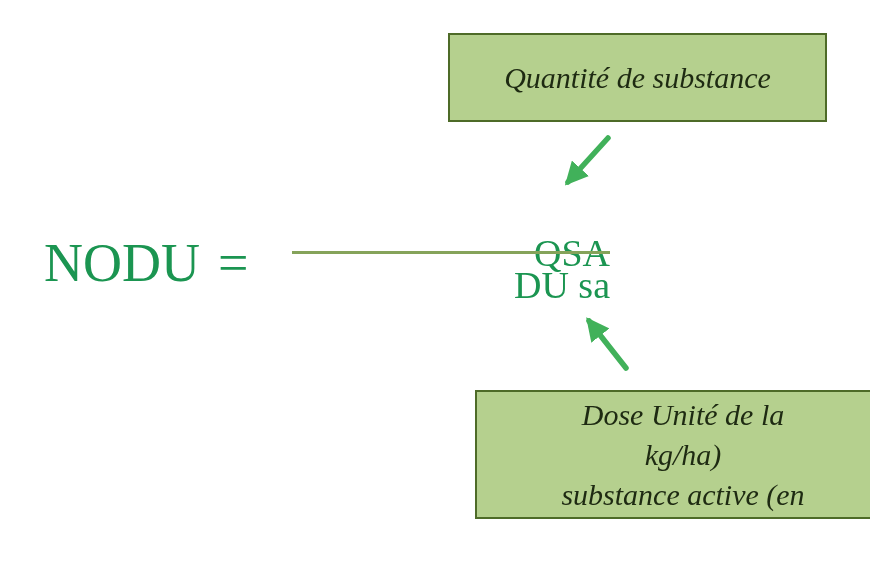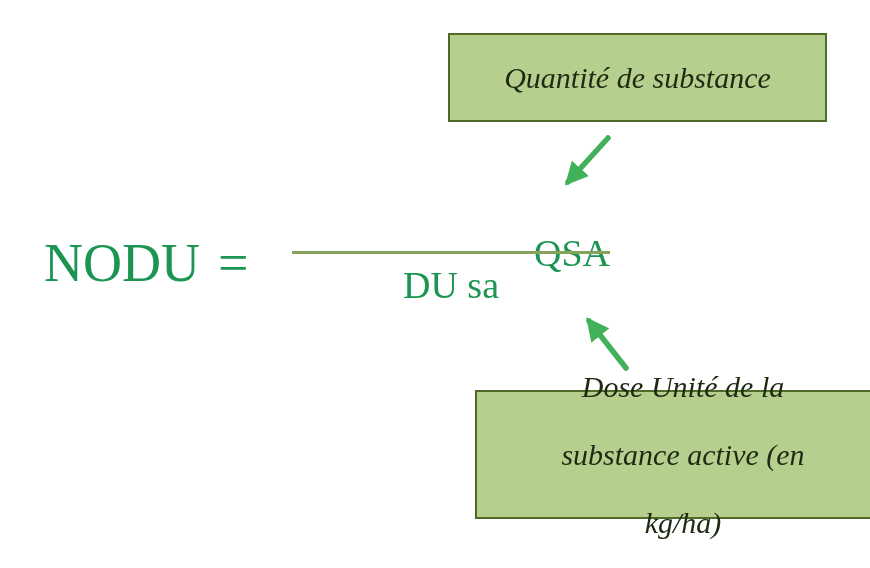--- a/index.html
+++ b/index.html
@@ -26,21 +26,20 @@
     border:2px solid var(--box-border);
     color:var(--box-text);
     font-style:italic;
     font-size:30px;
     line-height:40px;
     text-align:center;
     display:flex;
     flex-direction:column;
     justify-content:center;
     align-items:center;
-    gap:28px;
   }
   .callout-top{left:448px;top:33px;width:379px;height:89px;}
   .callout-bottom{left:475px;top:390px;width:416px;height:129px;text-align:center;}
   .formula-lhs{
     position:absolute;
     left:44px;top:236px;
     font-size:54px;
     line-height:1;
     color:var(--formula-green);
     white-space:nowrap;
@@ -57,21 +56,21 @@
   .fraction-bar{
     position:absolute;
     left:292px;top:251px;width:318px;height:3px;
     background:var(--frac-line);
   }
   .fraction-den{
     position:absolute;
     left:292px;top:266px;width:318px;
     font-size:38px;line-height:1;
     color:var(--formula-green);
-    text-align:center;
+    text-align:right;
   }
   .arrow-svg{position:absolute;overflow:visible;}
   .arrow-top{left:548px;top:128px;}
   .arrow-bottom{left:568px;top:306px;}
 </style>
 </head>
 <body>
 
 <div class="canvas">
 
@@ -100,17 +99,17 @@
     <defs>
       <marker id="ah-bottom" viewBox="0 0 10 10" refX="8" refY="5" markerWidth="4.2" markerHeight="4.2" orient="auto-start-reverse">
         <path d="M0,0 L10,5 L0,10 z" fill="#41b15a"></path>
       </marker>
     </defs>
     <line x1="58" y1="62" x2="21" y2="15" stroke-width="5.5" stroke-linecap="round" marker-end="url(#ah-bottom)" stroke="#41b15a"></line>
   </svg>
 
   <div class="callout callout-bottom">
     <span>Dose Unité de la</span>
+    <span>kg/ha)</span>
     <span>substance active (en</span>
-    <span>kg/ha)</span>
   </div>
 
 </div>
 
 </body></html>

